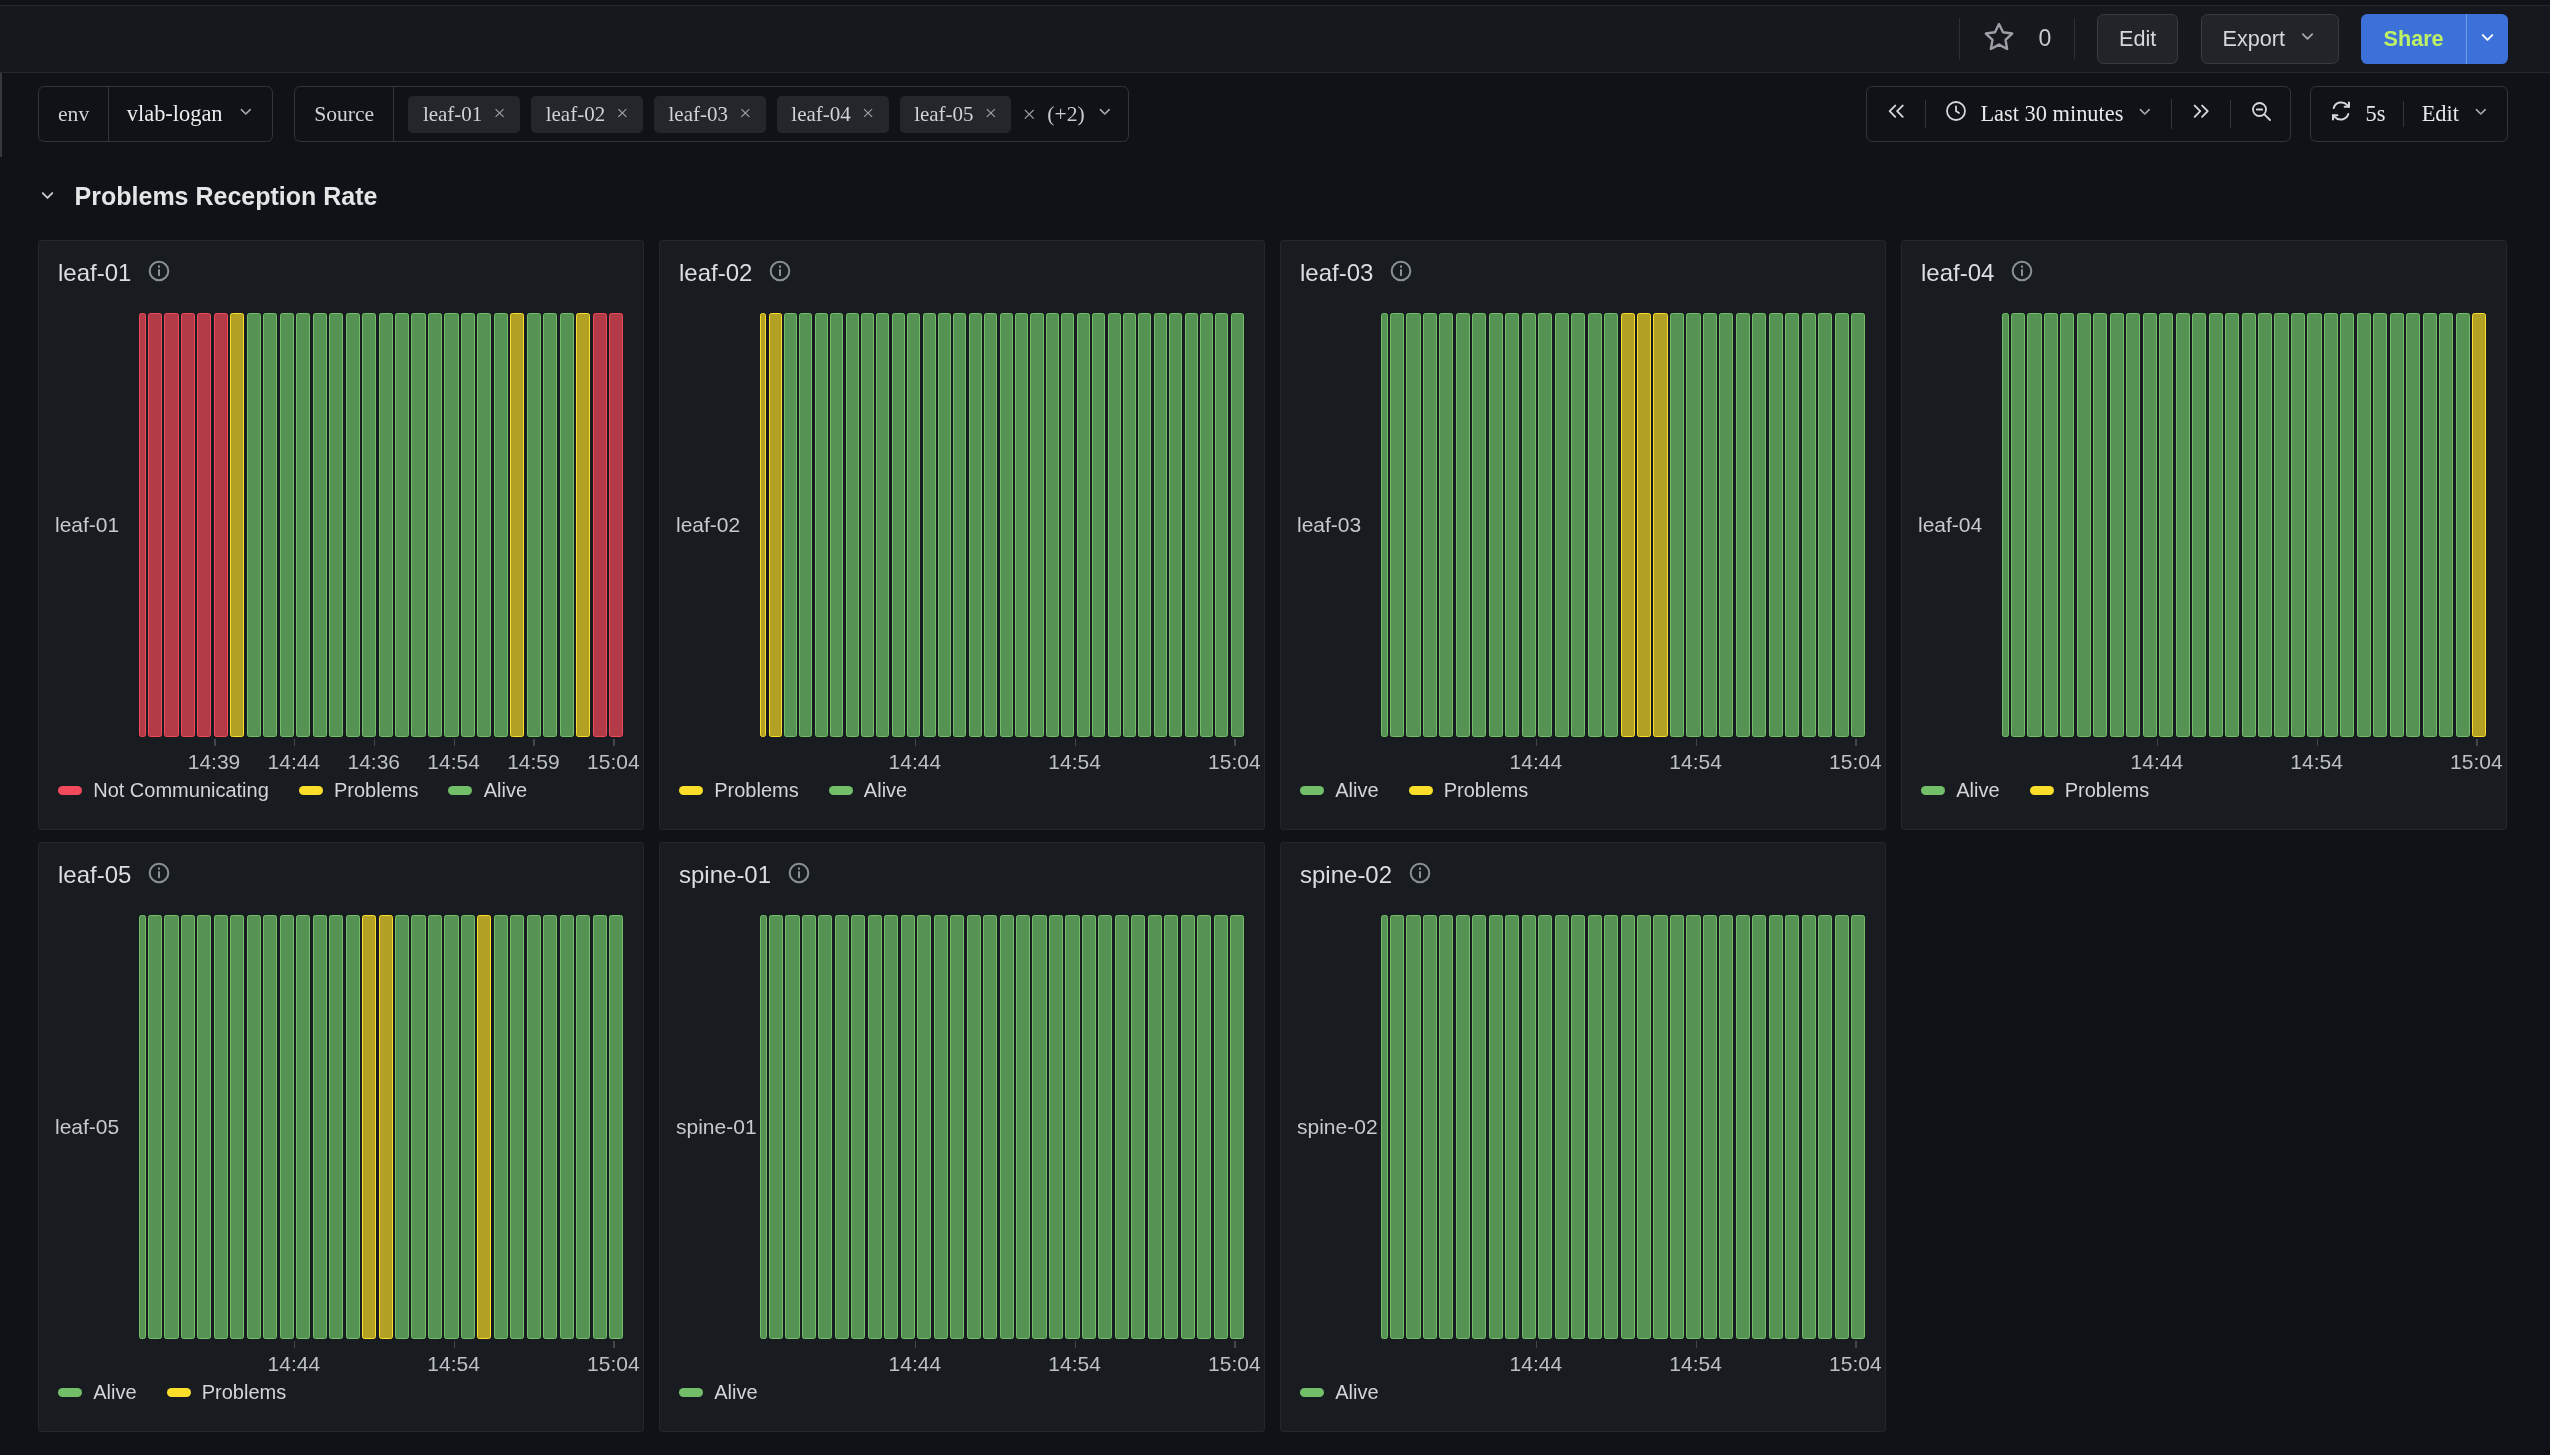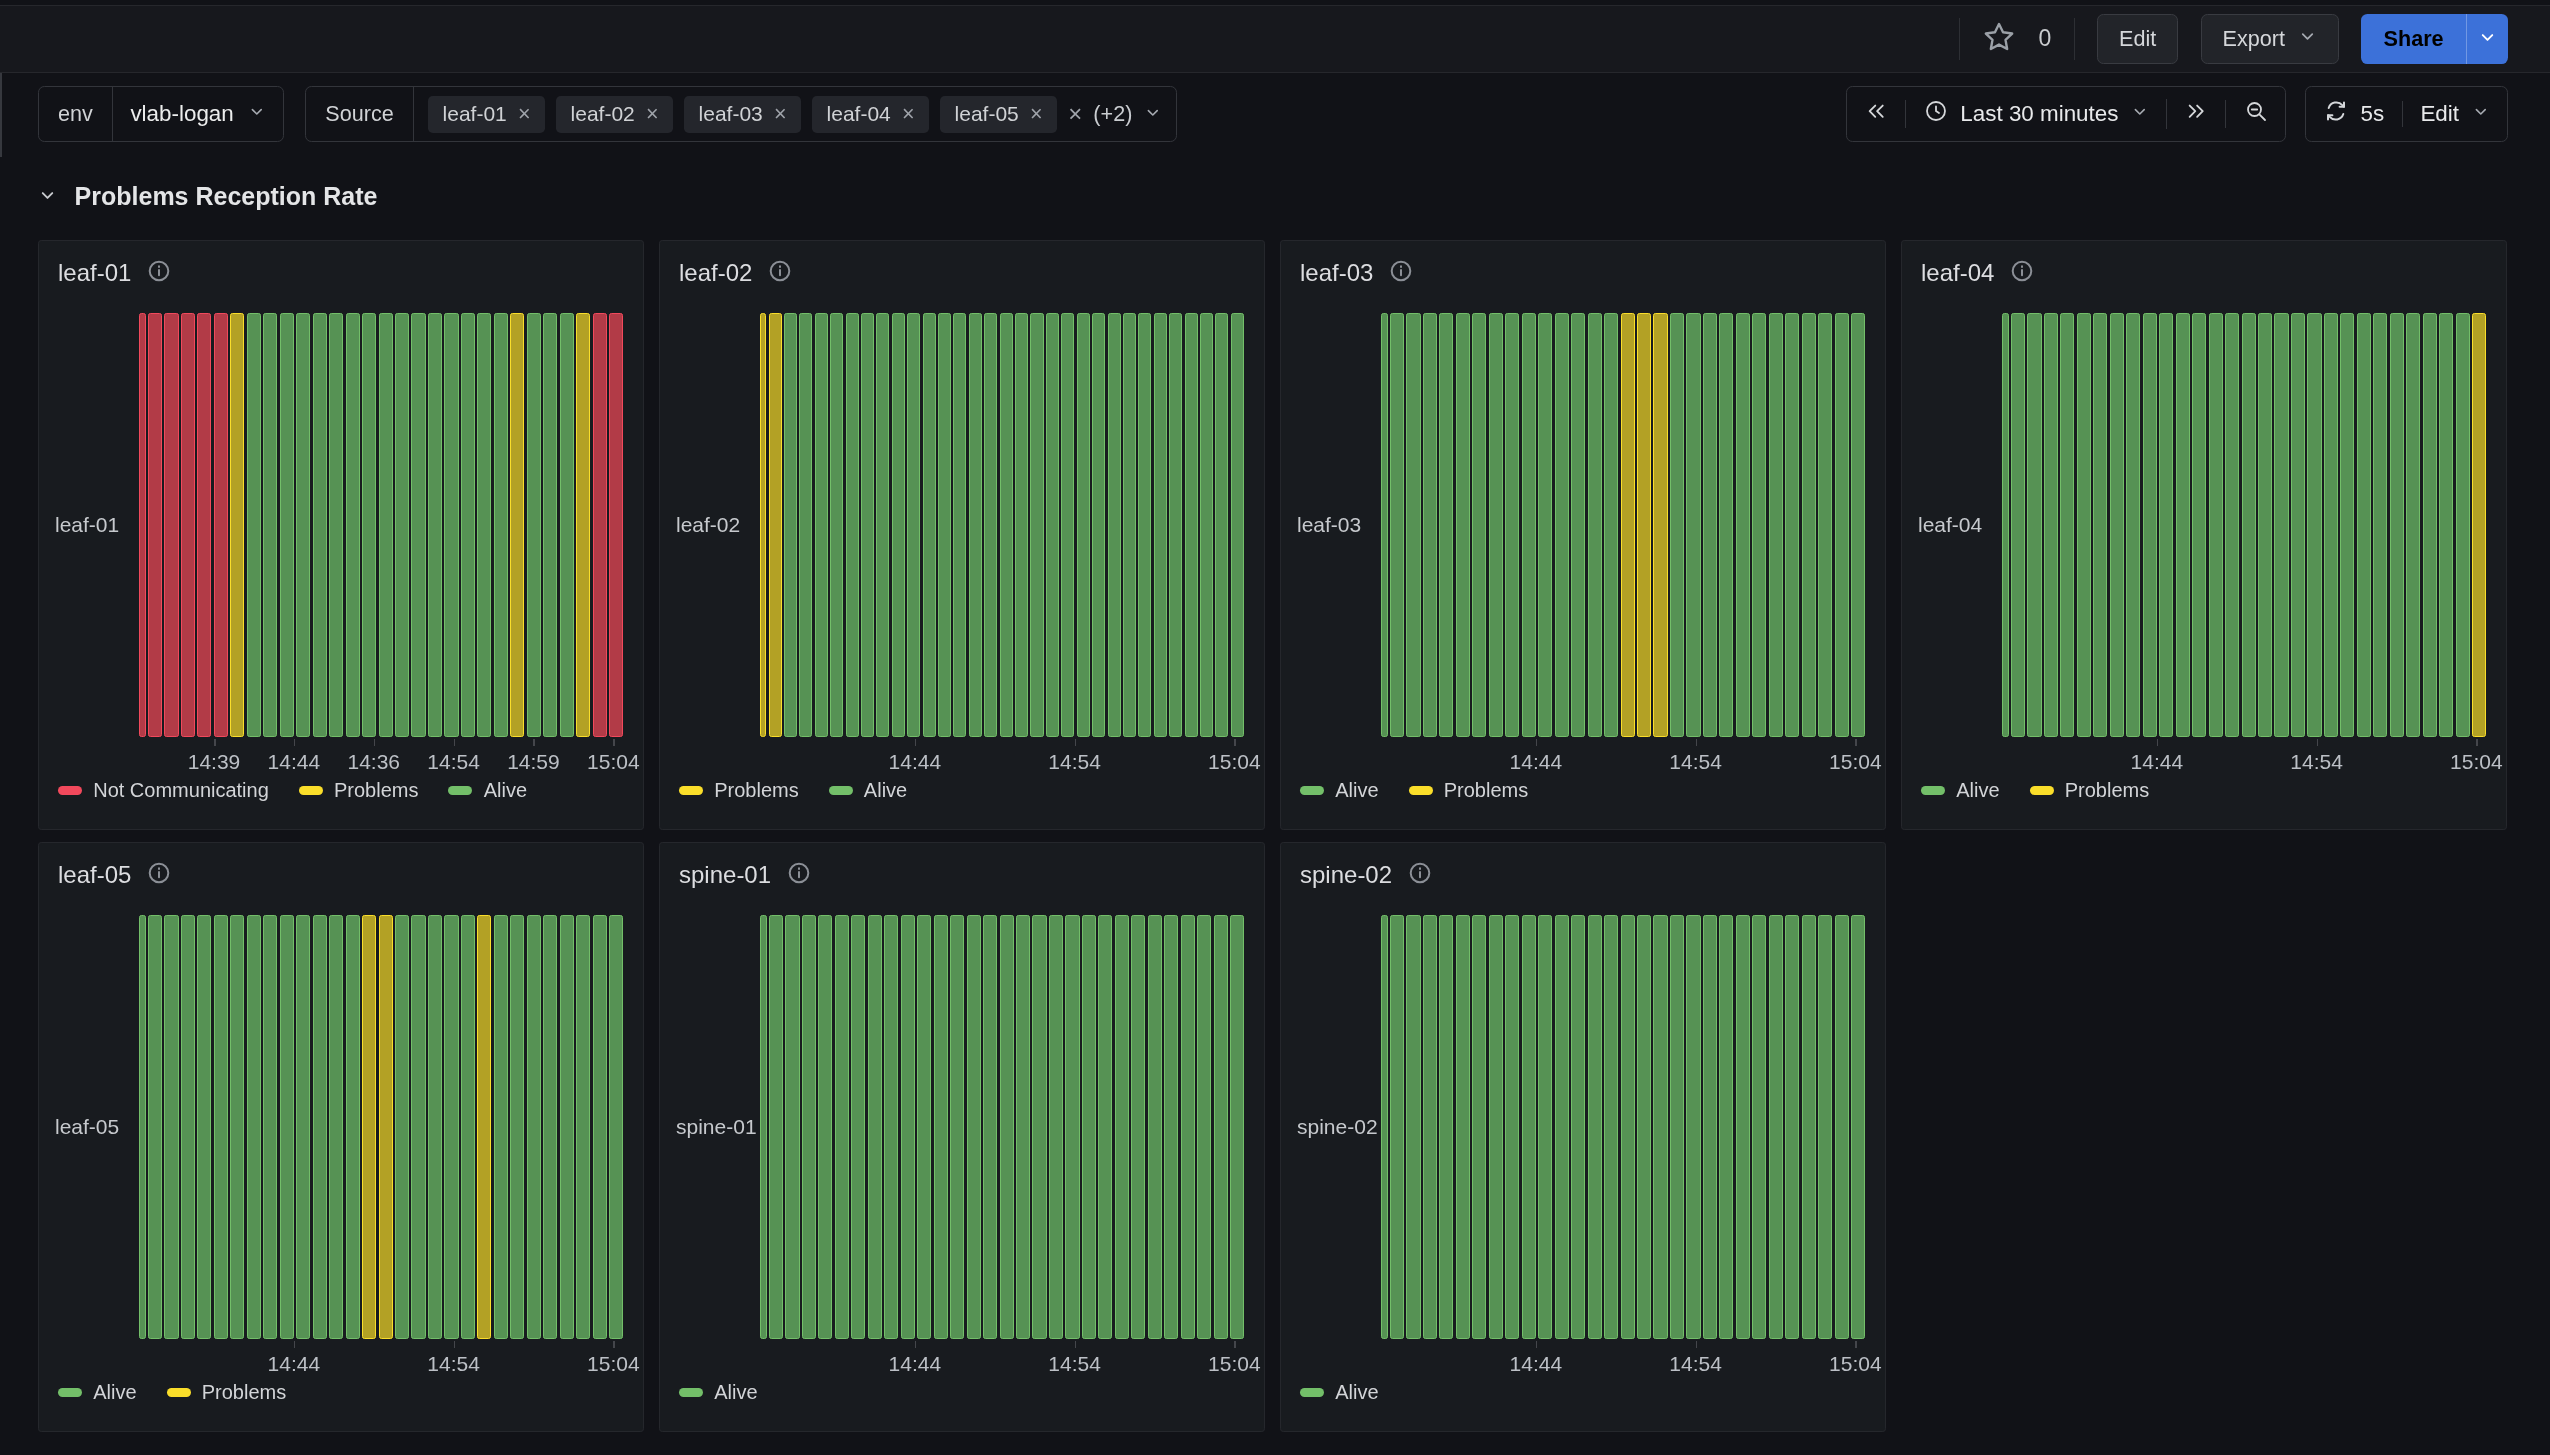--- a/index.html
+++ b/index.html
@@ -17,32 +17,32 @@
   .topbar-right{margin-left:auto;display:flex;align-items:center;gap:22.4px;padding-right:42px;}
   .vdiv{width:0.8px;height:42px;background:#2d2f34;}
   .icon-btn{background:none;border:none;padding:0;display:flex;align-items:center;cursor:pointer;}
   .count{color:#c9cbce;font-size:23px;}
   .btn{
     height:50px;padding:0 21px;border-radius:6.4px;background:#222429;border:0.8px solid #393b41;
     color:#d5d7da;font-size:21.6px;display:flex;align-items:center;gap:12.8px;cursor:pointer;
   }
   .share-split{display:flex;align-items:stretch;height:50px;}
   .btn-share{
-    background:#3c71d9;border:none;color:#000000;font-weight:700;font-size:21.6px;
+    background:#3c71d9;border:none;color:#bef264;font-weight:700;font-size:21.6px;
     padding:0 22.4px;border-radius:6.4px 0 0 6.4px;display:flex;align-items:center;cursor:pointer;
   }
   .btn-share-caret{
     background:#3c71d9;border:none;border-left:0.8px solid rgba(255,255,255,.28);
     width:42px;border-radius:0 6.4px 6.4px 0;display:flex;align-items:center;justify-content:center;cursor:pointer;
   }
   .left-edge{position:absolute;left:0;top:4.8px;width:2.4px;height:152px;background:#36383e;}
   
   .filterbar{
     position:absolute;top:90px;left:38px;right:42px;height:48px;
-    display:flex;align-items:center;gap:21px;
+    display:flex;align-items:center;gap:21px;font-family:Liberation Serif, serif;
   }
   .fbox{display:flex;align-items:center;height:54px;border:0.8px solid #33353b;border-radius:6.4px;}
   .flabel{
     padding:0 19px;color:#d0d2d5;font-size:21.6px;height:100%;display:flex;align-items:center;
     border-right:0.8px solid #33353b;white-space:nowrap;
   }
   .fvalue{padding:0 17.6px;color:#eceded;font-size:22.4px;display:flex;align-items:center;gap:14.4px;white-space:nowrap;cursor:pointer;}
   .tags-wrap{display:flex;align-items:center;padding:0 14.4px;gap:11.2px;}
   .tag{
     background:#24262c;border-radius:4.8px;height:37px;padding:0 14.4px;display:flex;align-items:center;gap:11.2px;

